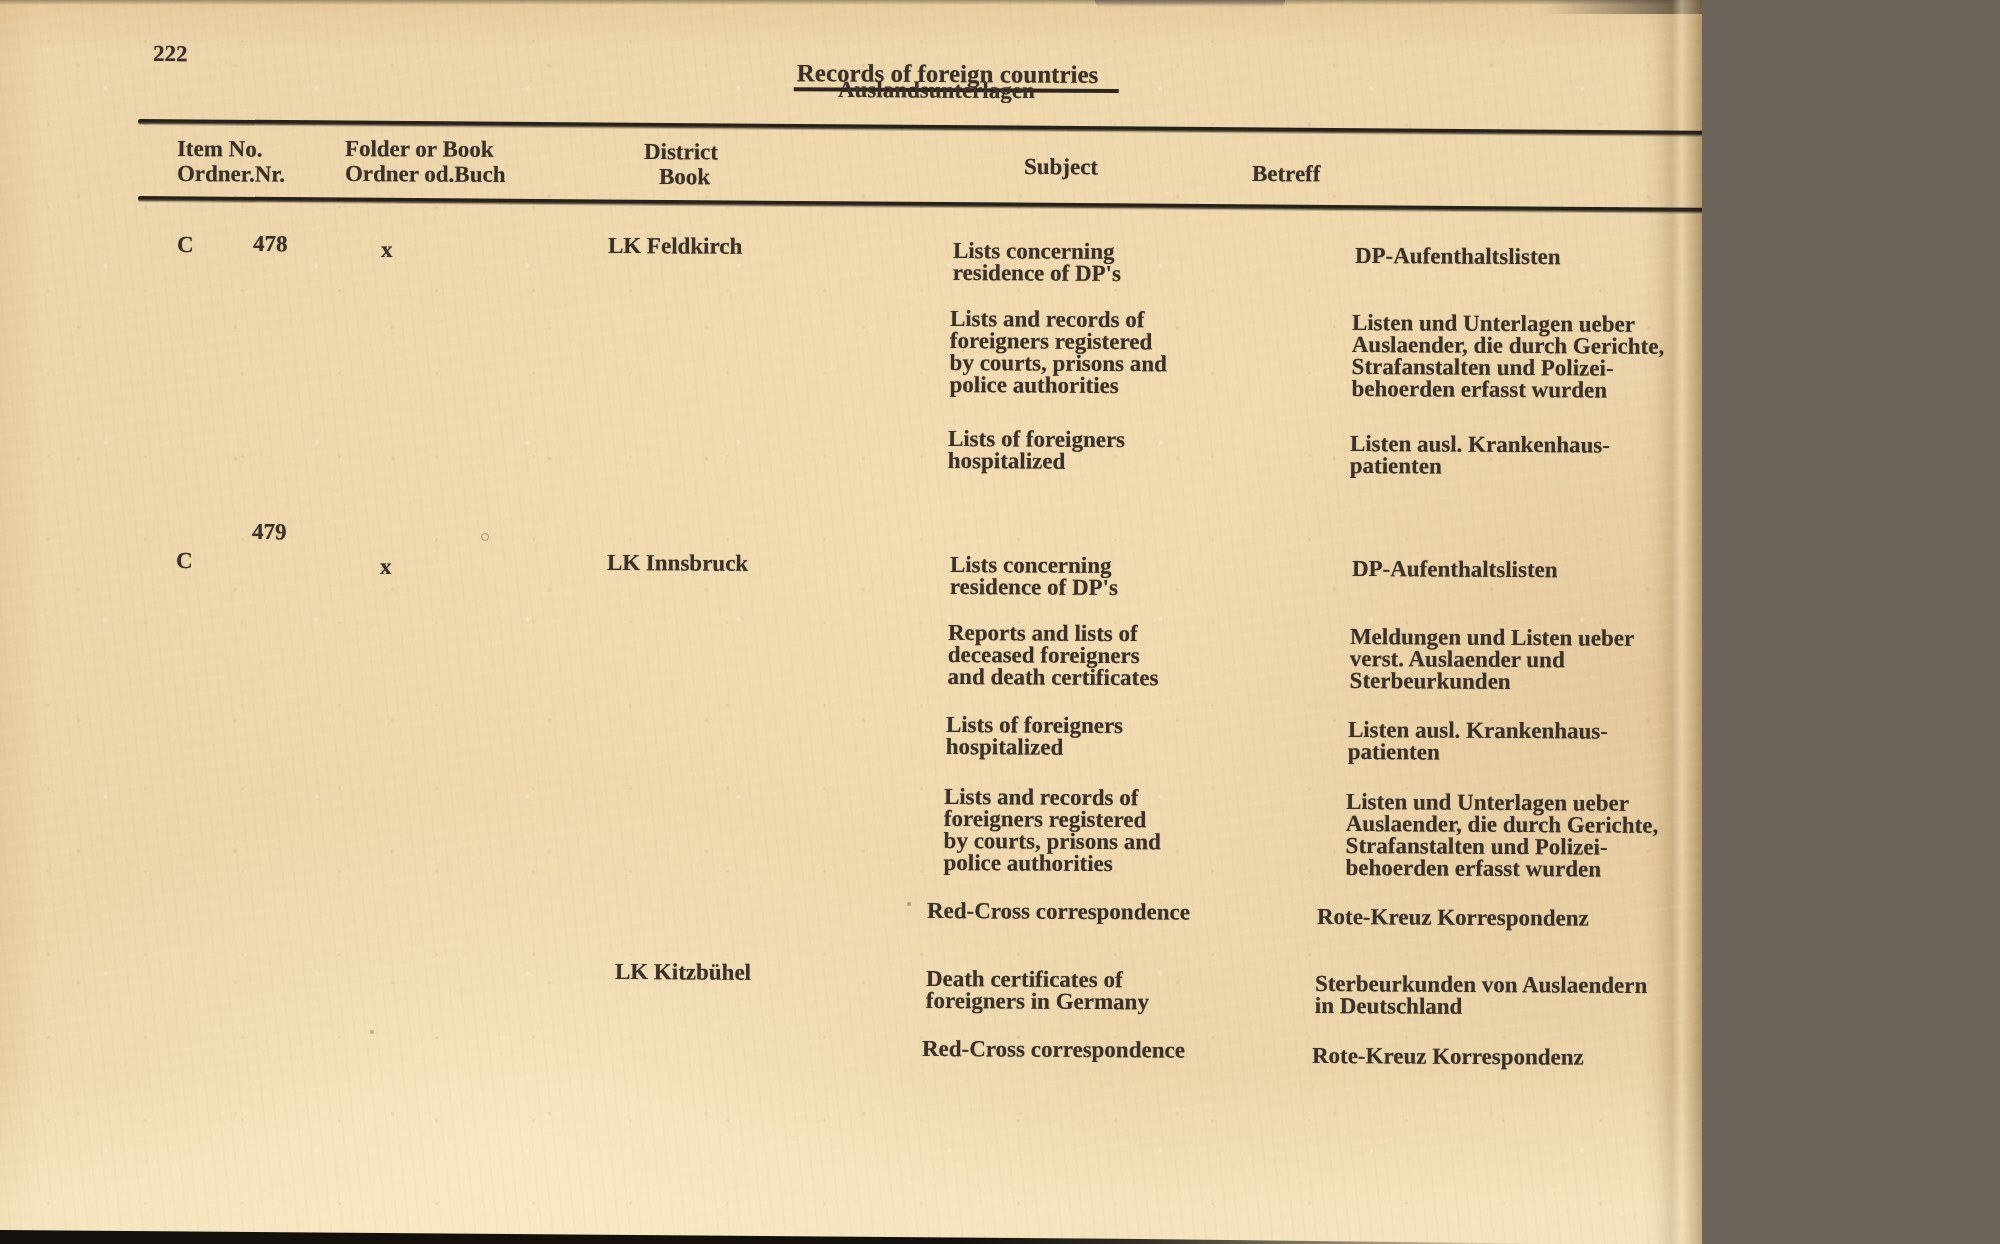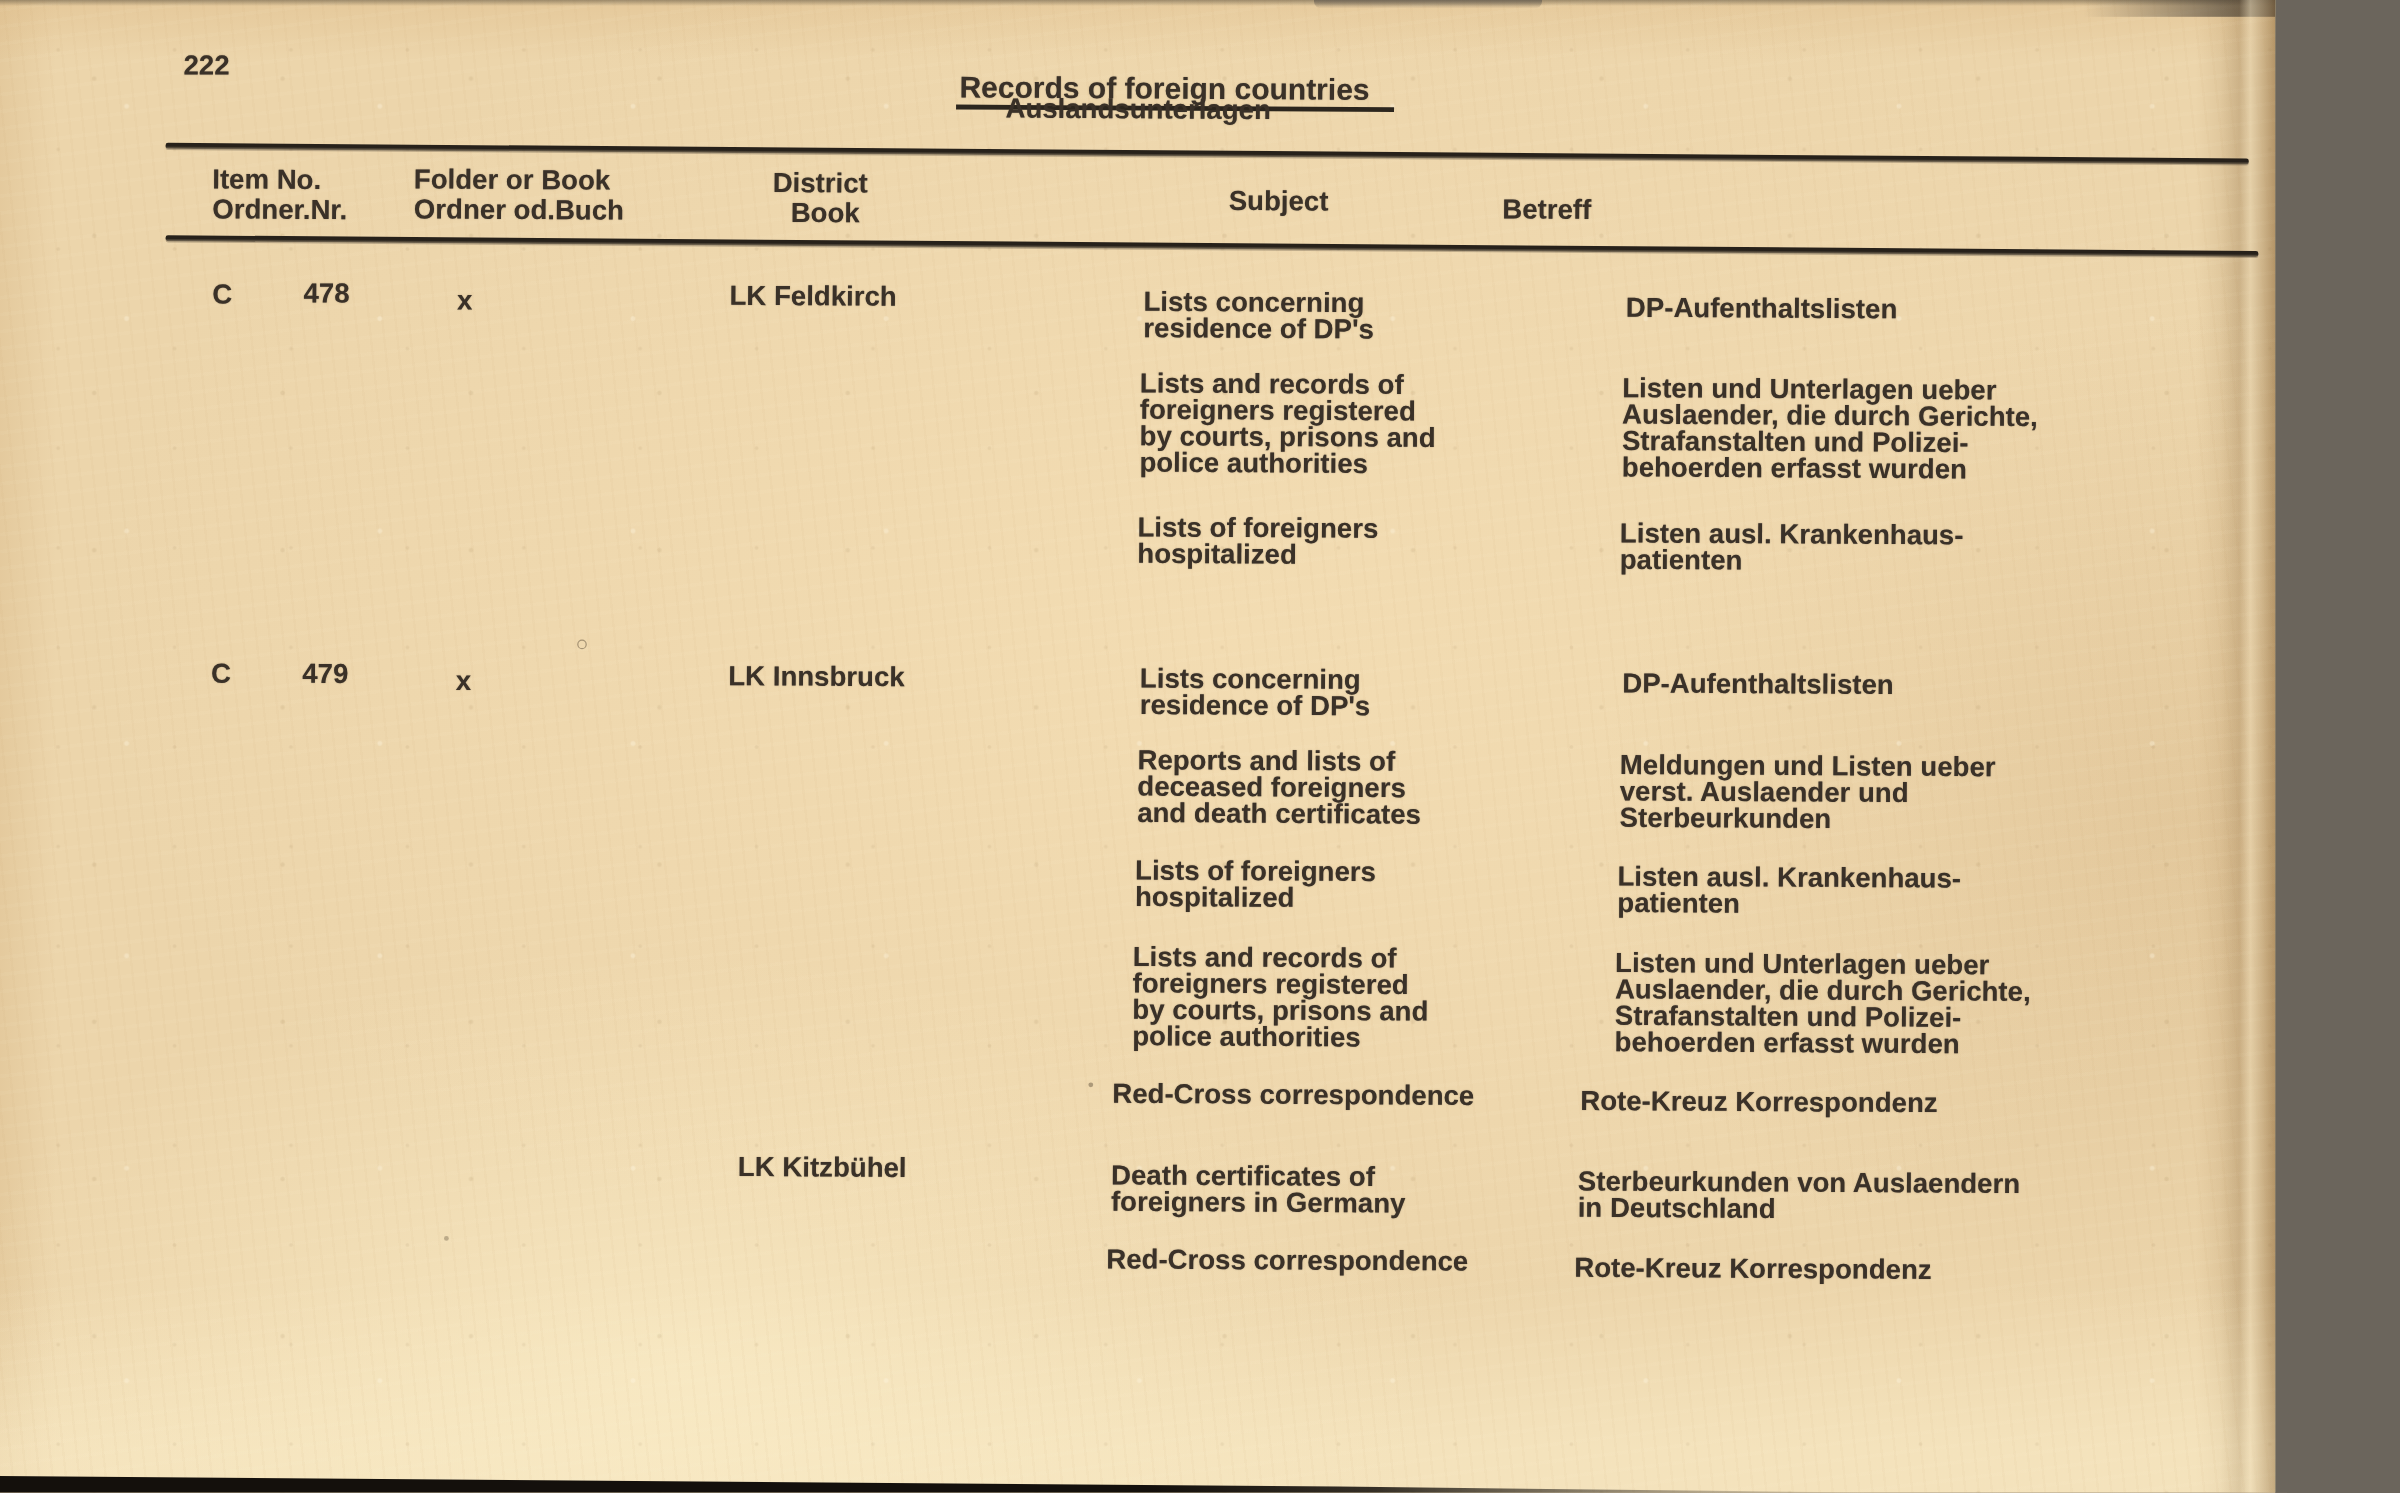--- a/index.html
+++ b/index.html
@@ -1,39 +1,38 @@
 <!DOCTYPE html>
 <html><head>
 <meta charset="utf-8">
 <style>
   html,body{margin:0;padding:0;background:#6b655c;}
   #page{
     position:relative;
-    width:1884px;height:1244px;
+    width:1702px;height:1244px;
     overflow:hidden;
     background-color:#ecd5ab;
     background-image:
       
       radial-gradient(circle, rgba(124,92,46,0.10) 0 1.2px, rgba(0,0,0,0) 2.4px),
       radial-gradient(circle, rgba(110,80,40,0.08) 0 1px, rgba(0,0,0,0) 2px),
       radial-gradient(circle, rgba(255,248,228,0.35) 0 1.4px, rgba(0,0,0,0) 2.6px),
       
       repeating-linear-gradient(84deg, rgba(189,148,94,0.045) 0 2px, rgba(0,0,0,0) 2px 11px),
       repeating-linear-gradient(-7deg, rgba(255,244,215,0.05) 0 3px, rgba(0,0,0,0) 3px 14px),
       
       radial-gradient(1300px 800px at 54% 42%, rgba(248,226,184,0.55), rgba(0,0,0,0) 75%),
       radial-gradient(900px 500px at 30% 92%, rgba(250,236,199,0.75), rgba(0,0,0,0) 70%),
       radial-gradient(700px 600px at 96% 55%, rgba(198,160,110,0.30), rgba(0,0,0,0) 70%),
       linear-gradient(180deg, rgba(216,178,124,0.35) 0%, rgba(0,0,0,0) 4%, rgba(0,0,0,0) 86%, rgba(252,240,205,0.5) 97%),
       linear-gradient(90deg, rgba(204,168,116,0.25) 0%, rgba(0,0,0,0) 2.5%, rgba(0,0,0,0) 96.5%, rgba(140,104,58,0.38) 100%);
     background-size:
       157px 131px, 97px 83px, 211px 177px,
       auto, auto, auto, auto, auto, auto, auto;
-    font-family:Liberation Sans, sans-serif;
-    padding-left:12px;
+    font-family:Liberation Serif, serif;
   }
   .txt{
     position:absolute;
     white-space:pre;
     font-weight:bold;
     font-size:23px;
     line-height:22px;
     letter-spacing:0;
     color:#3a3128;
     text-shadow:0 0 1px rgba(58,49,40,0.55);
@@ -107,21 +106,21 @@
 Auslaender, die durch Gerichte,
 Strafanstalten und Polizei-
 behoerden erfasst wurden</div>
 
   <div class="txt" style="left:948px;top:428px;">Lists of foreigners
 hospitalized</div>
   <div class="txt" style="left:1350px;top:433px;">Listen ausl. Krankenhaus-
 patienten</div>
 
   <div class="txt" style="left:176px;top:550px;">C</div>
-  <div class="txt" style="left:252px;top:550px;text-align:center;">479</div>
+  <div class="txt" style="left:252px;top:521px;text-align:center;">479</div>
   <div class="txt" style="left:380px;top:556px;">x</div>
   <div class="txt" style="left:607px;top:552px;">LK Innsbruck</div>
 
   <div class="txt" style="left:950px;top:554px;">Lists concerning
 residence of DP's</div>
   <div class="txt" style="left:1352px;top:558px;">DP-Aufenthaltslisten</div>
 
   <div class="txt" style="left:948px;top:622px;">Reports and lists of
 deceased foreigners
 and death certificates</div>

